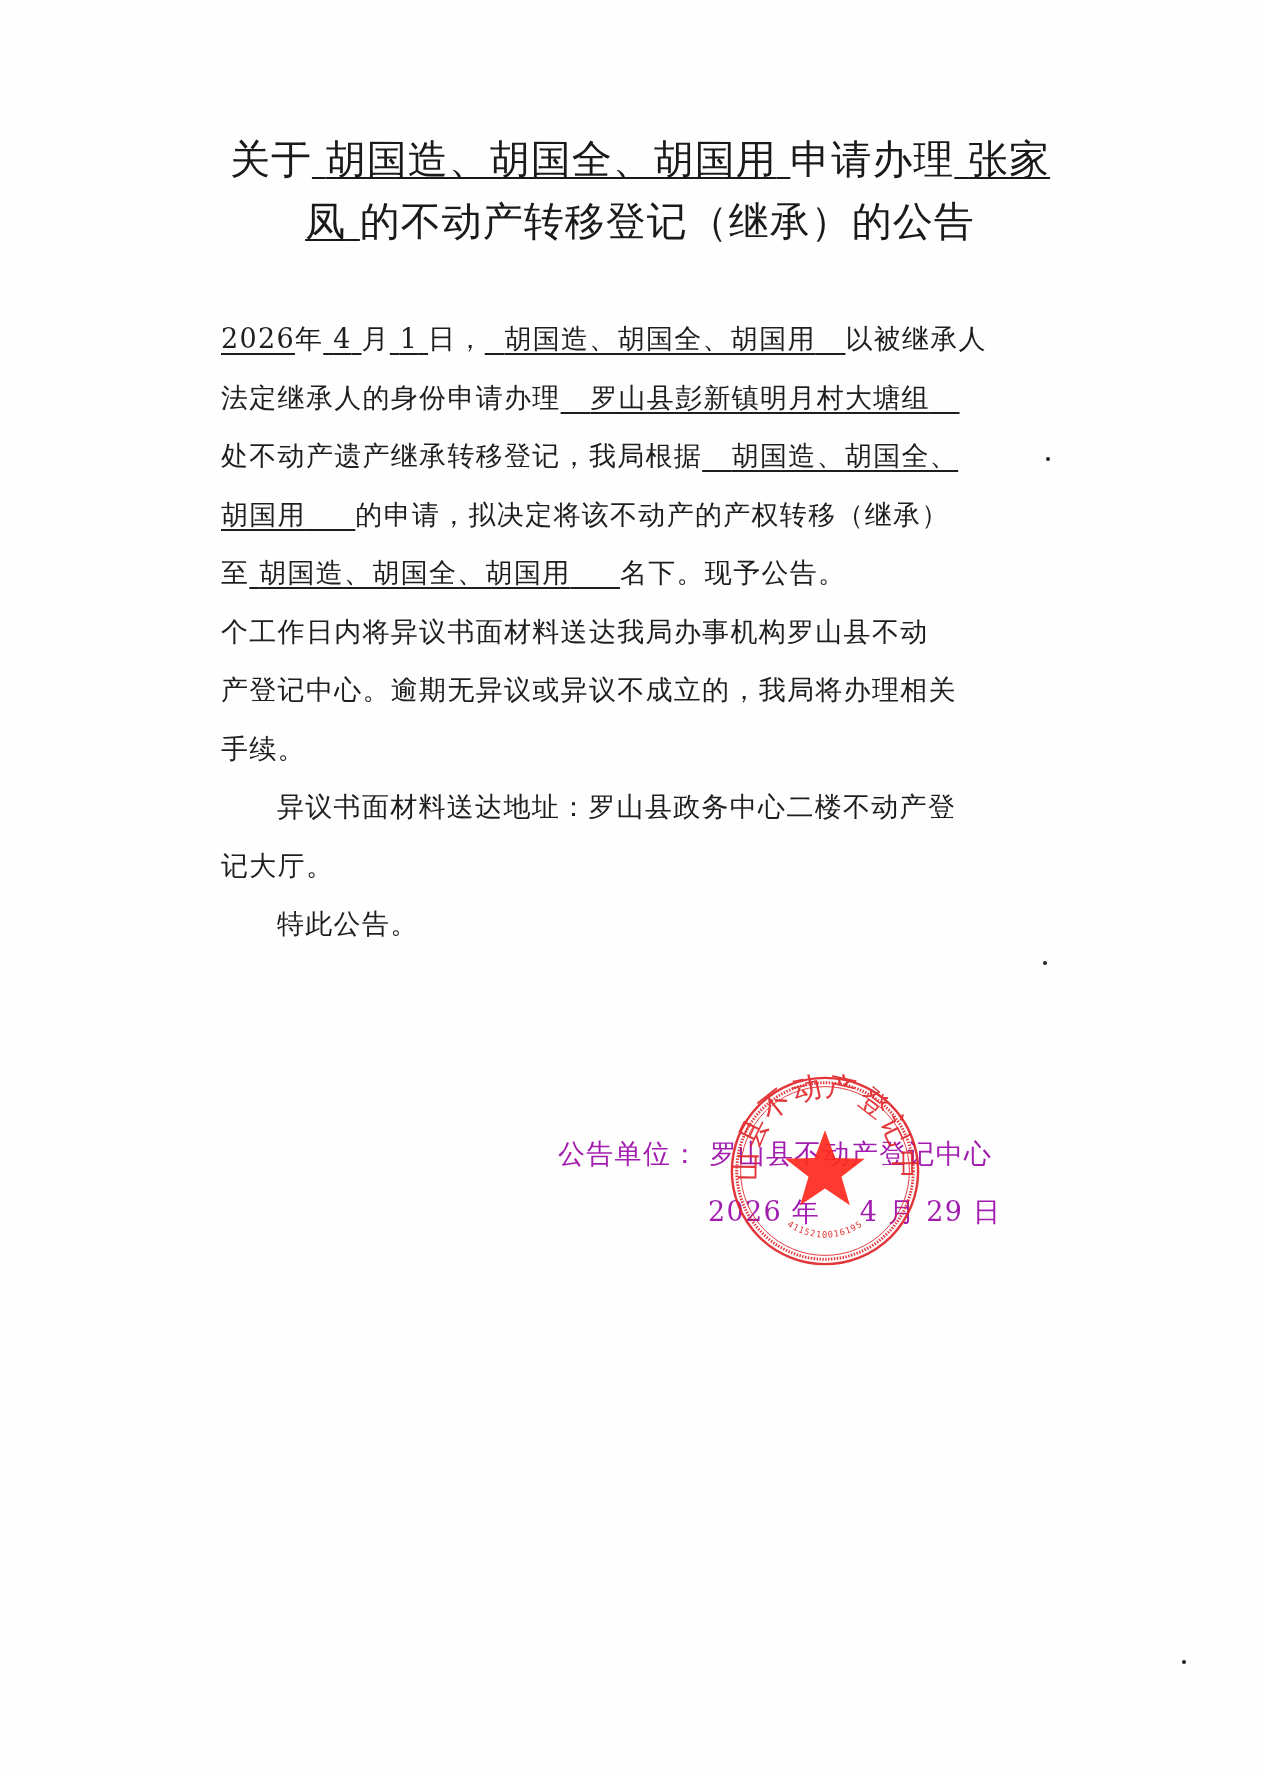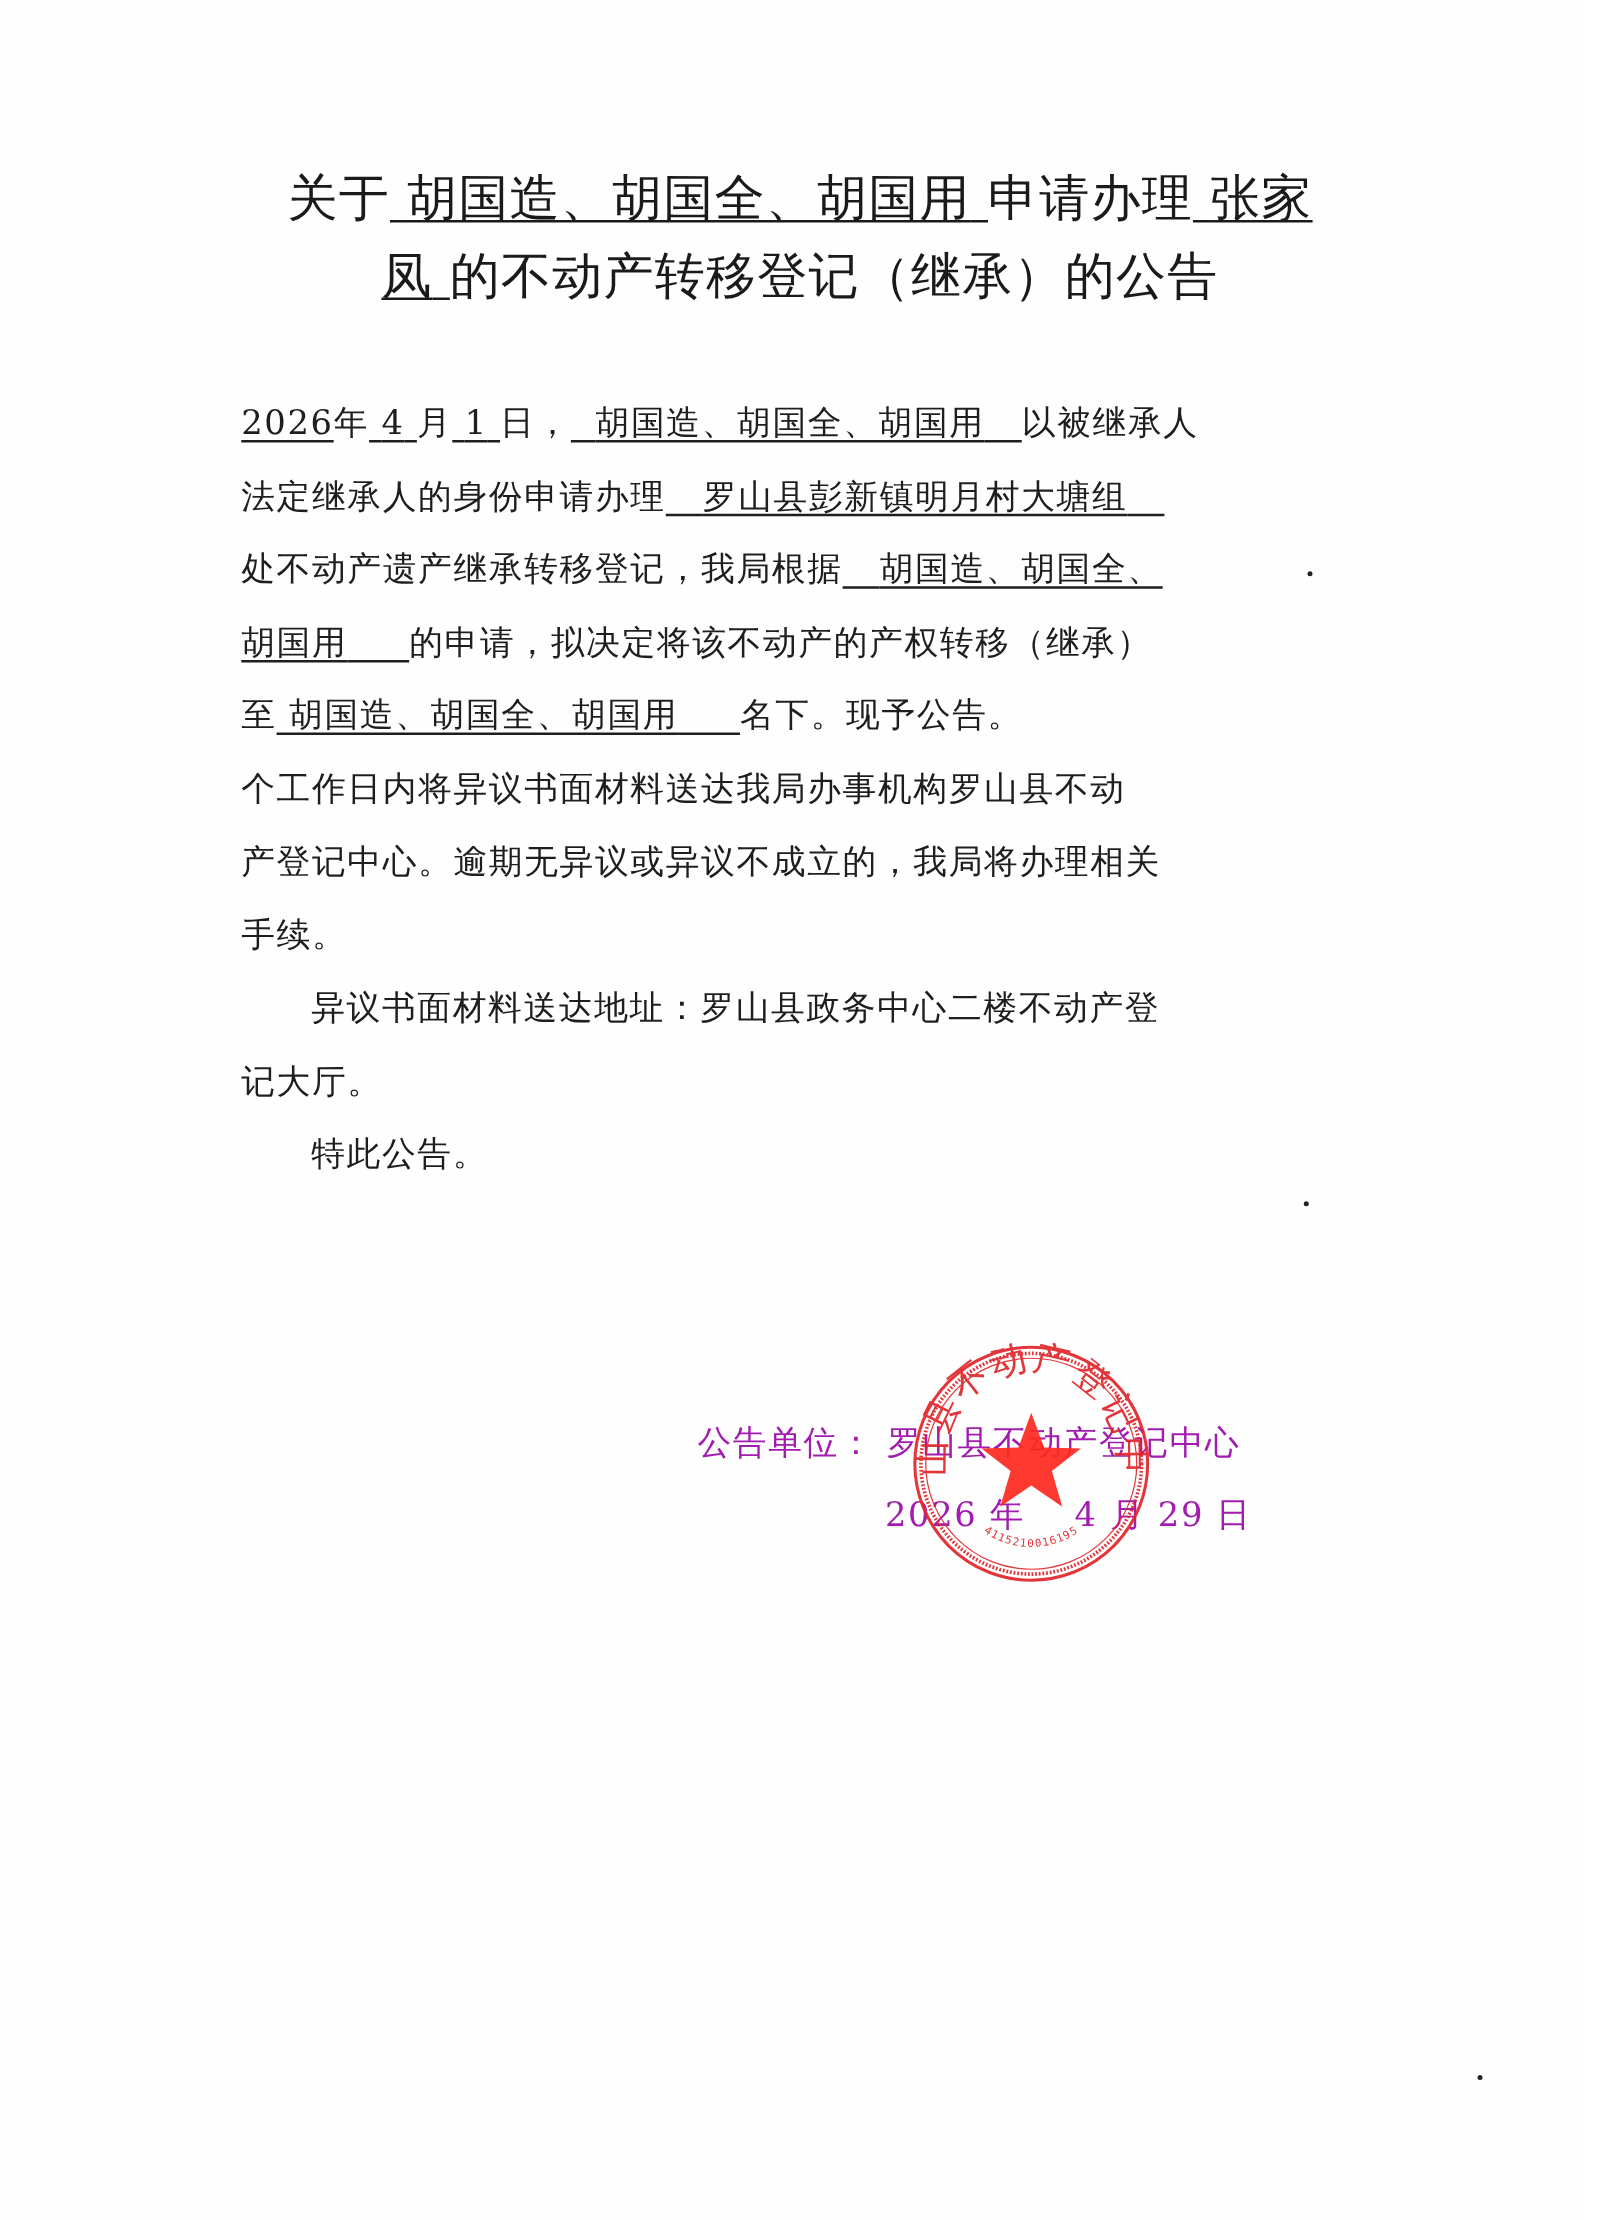--- a/index.html
+++ b/index.html
@@ -47,20 +47,21 @@
       font-family: "DejaVu Serif", "Liberation Serif", serif;
       font-size: 27px;
       line-height: 58.5px;
       color: #1e1e1e;
       letter-spacing: 1.3px;
     }
     .body-text .row {
       display: block;
       white-space: nowrap;
       height: 58.5px;
+      margin-left: 28px;
     }
     .body-text .indent { padding-left: 56px; }
     .u {
       text-decoration: underline;
       text-decoration-thickness: 1.5px;
       text-underline-offset: 5px;
     }
     .sig {
       position: absolute;
       font-family: "DejaVu Serif", "Liberation Serif", serif;

